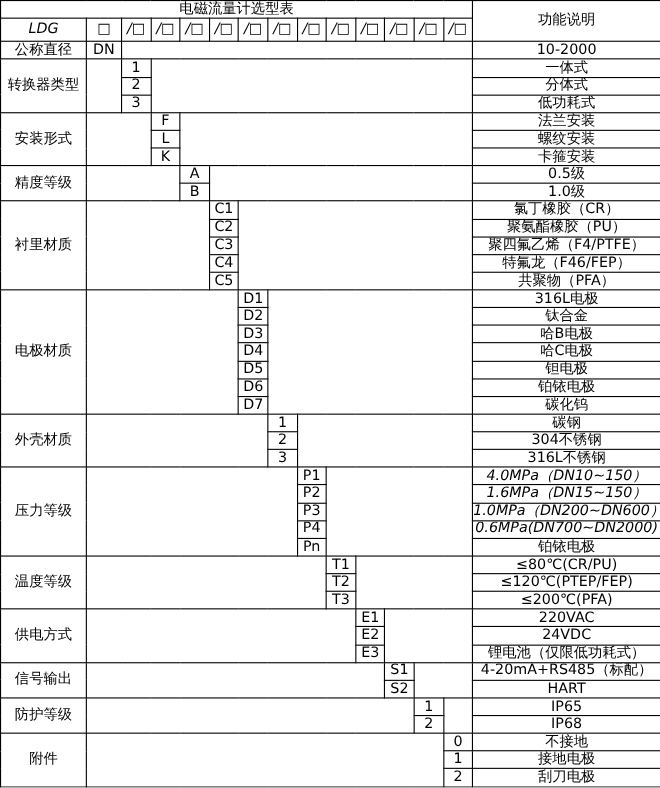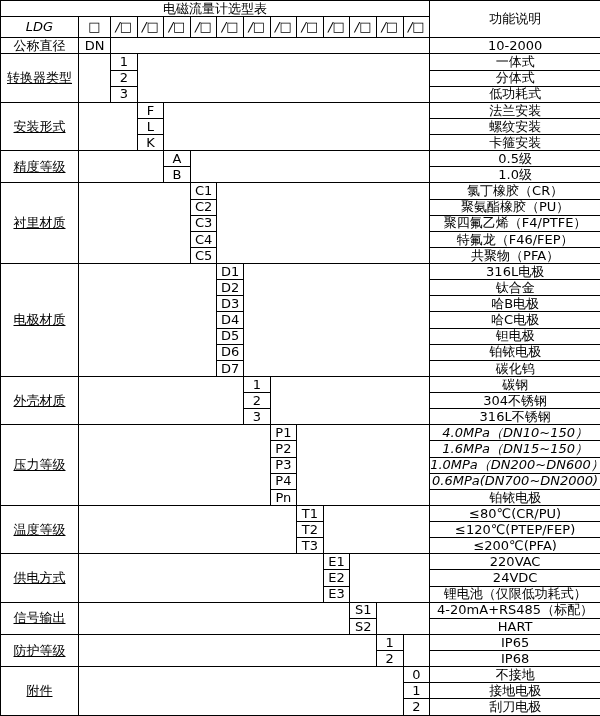--- a/index.html
+++ b/index.html
@@ -13,23 +13,23 @@
   }
   table.sel td {
     border:1px solid #000000;
     padding:0; margin:0;
     text-align:center; vertical-align:middle;
     font-size:13px; line-height:1.05;
     white-space:nowrap; overflow:hidden;
     color:#000000;
   }
   td.title-cell { font-size:14px; }
-  td.func-header { font-size:14px; }
+  td.func-header { font-size:14px;font-family:Liberation Mono, monospace; }
   td.lbl-left { text-align:left; padding-left:3px; }
-  td.glabel { font-size:13px;text-decoration:underline; }
+  td.glabel { font-size:13px; }
   td.code-cell { font-size:12px; }
   td.desc-cell { font-size:12.5px; }
   td.desc-left { text-align:left; padding-left:2px;font-style:italic; }
   tr { height:16px; }
   tr.r-title { height:16px; }
   tr.r-model { height:21px;font-style:italic; }
 </style>
 </head>
 <body>
 

